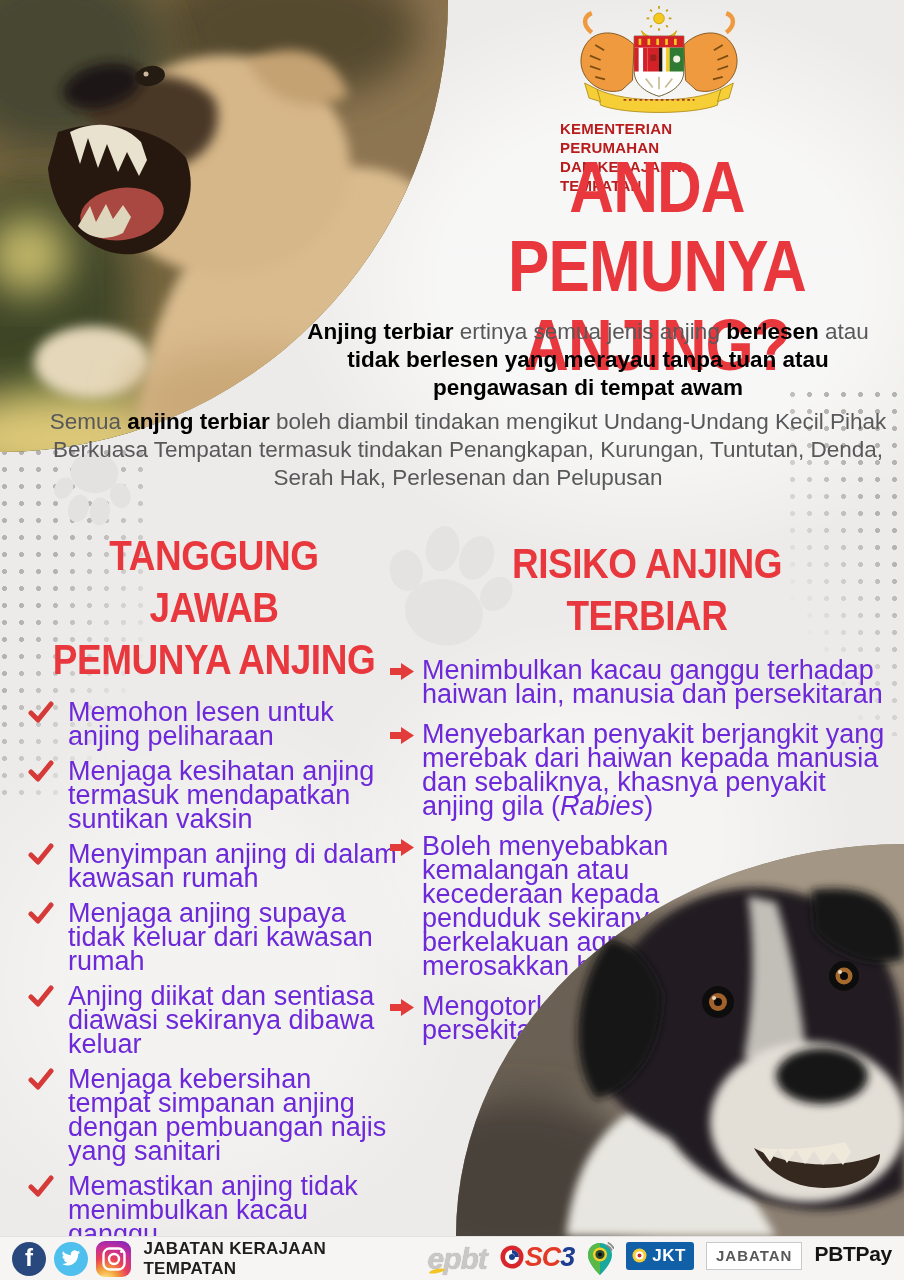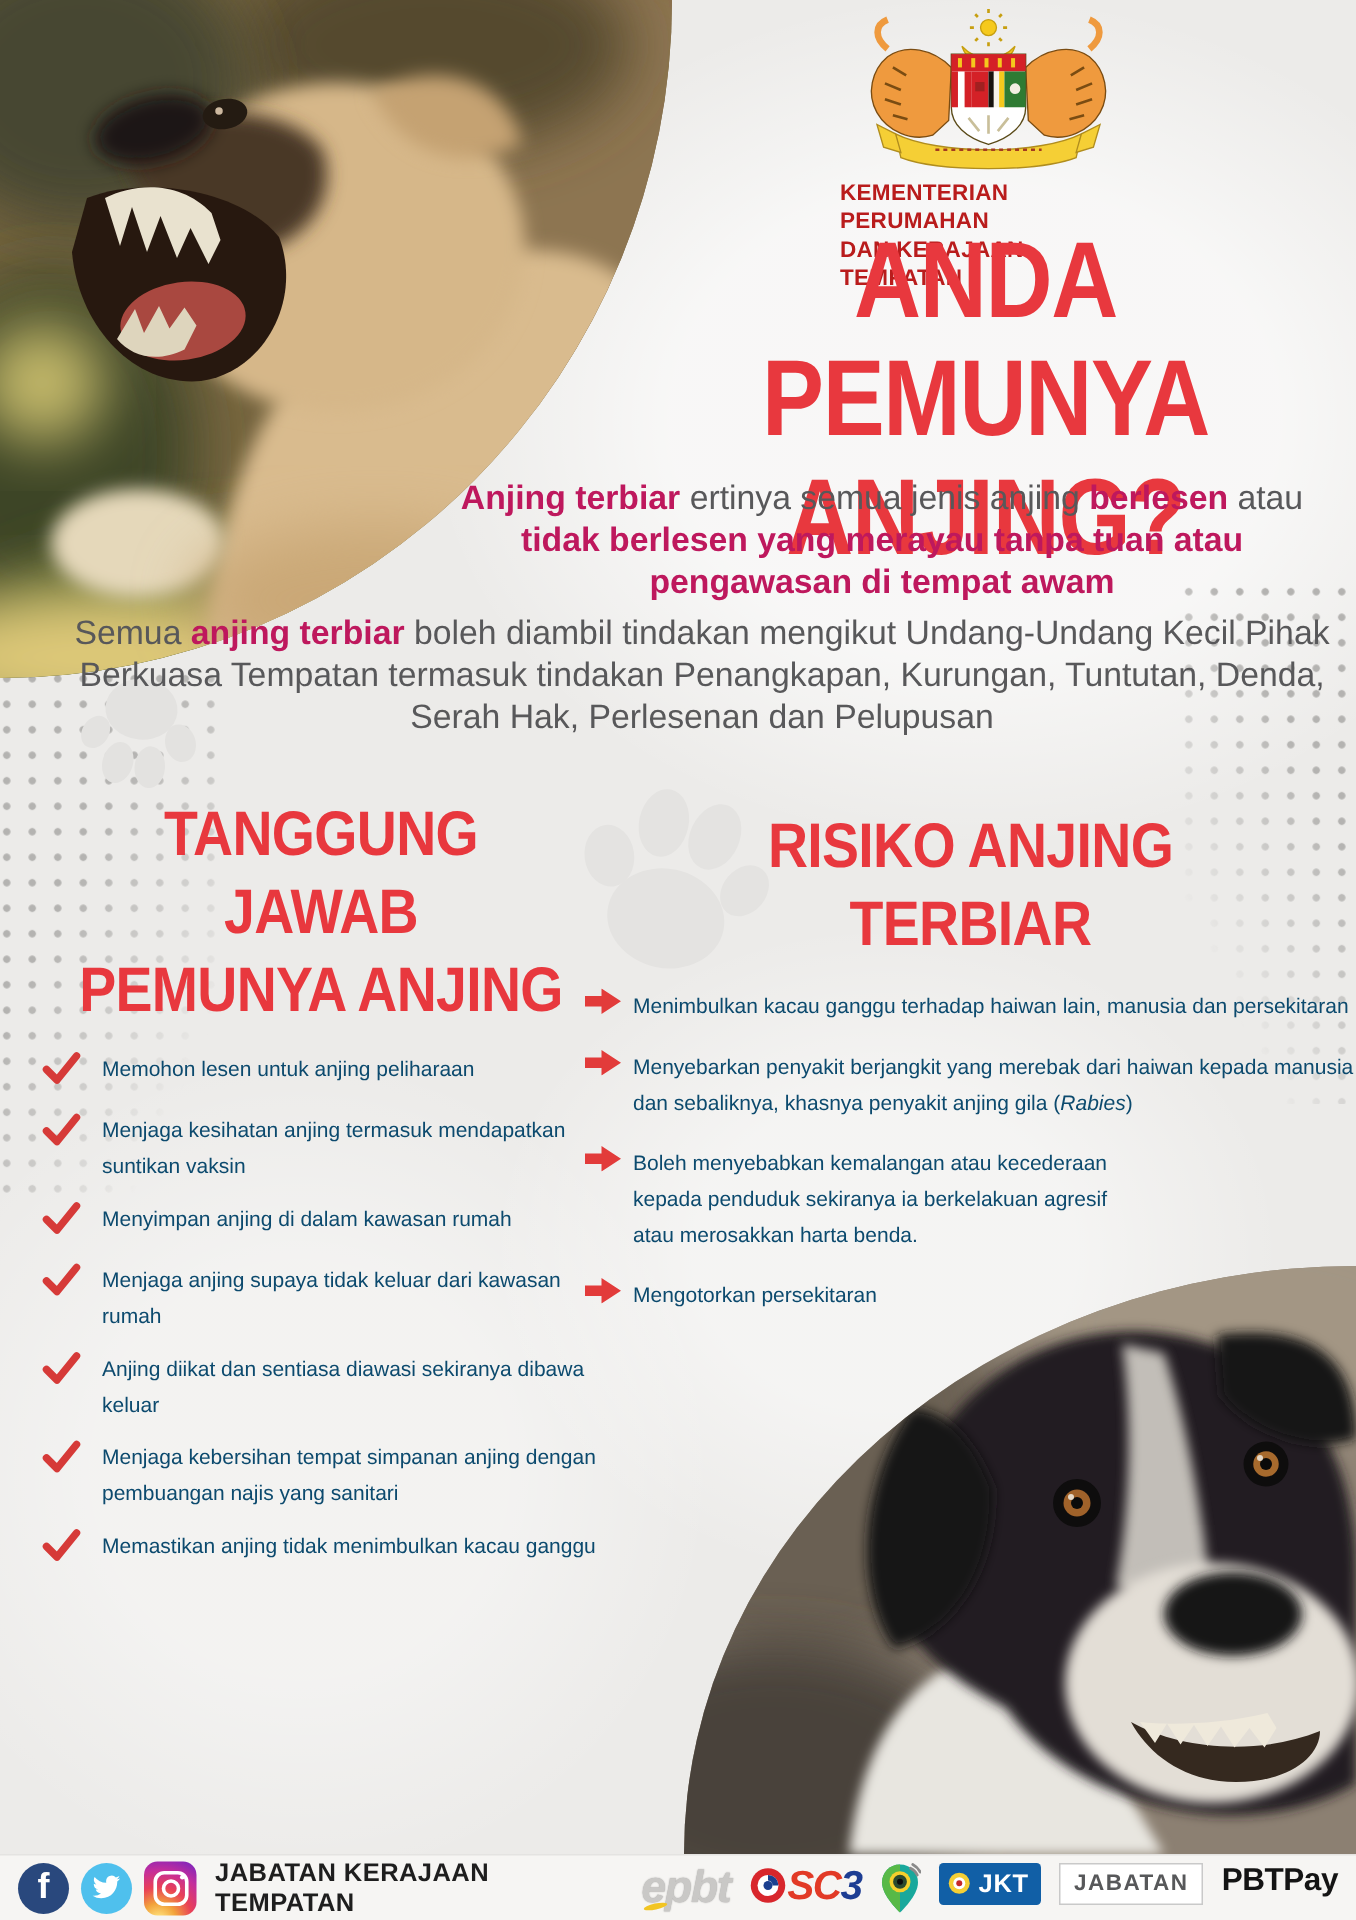--- a/index.html
+++ b/index.html
@@ -49,32 +49,32 @@
   .ministry-name span{display:block;}
 
   
   .title{position:absolute;left:410px;top:148px;width:494px;text-align:center;
     color:#e8383e;font-weight:800;font-size:72px;line-height:79px;letter-spacing:-1px;
     transform:scale(.86,1);transform-origin:50% 0;}
   .title span{display:block;}
 
   
   .intro{position:absolute;text-align:center;color:#58585a;font-size:22.5px;line-height:28px;}
-  .intro .b{font-weight:700;color:#be185d;}
+  .intro .b{font-weight:700;color:#000000;}
   .intro-def{left:278px;top:318px;width:620px;}
   .intro-act{left:40px;top:408px;width:856px;}
 
   
   .col{position:absolute;}
   .col h2{margin:0;text-align:center;color:#e8383e;font-size:42px;line-height:52px;
     font-weight:800;letter-spacing:-.5px;transform:scale(.88,1);transform-origin:50% 0;}
   .col h2 span{display:block;}
   .col ul{list-style:none;margin:14px 0 0 0;padding:0;}
   .col li{display:flex;align-items:flex-start;margin-bottom:11px;
-    color:#0c4a6e;font-size:14px;line-height:24px;}
+    color:#6d28d9;font-size:27px;line-height:24px;}
   .col-left{left:28px;top:530px;width:372px;}
   .col-right{left:390px;top:538px;width:514px;}
   .col-right ul{margin-top:16px;}
   .col-right li{margin-bottom:16px;}
   .bullet{flex:0 0 auto;margin-top:1px;}
   .col-left .bullet{width:40px;}
   .col-right .bullet{width:32px;}
   .r-narrow .txt{max-width:318px;}
   .r-narrower .txt{max-width:218px;}
   .txt .it{font-style:italic;}

